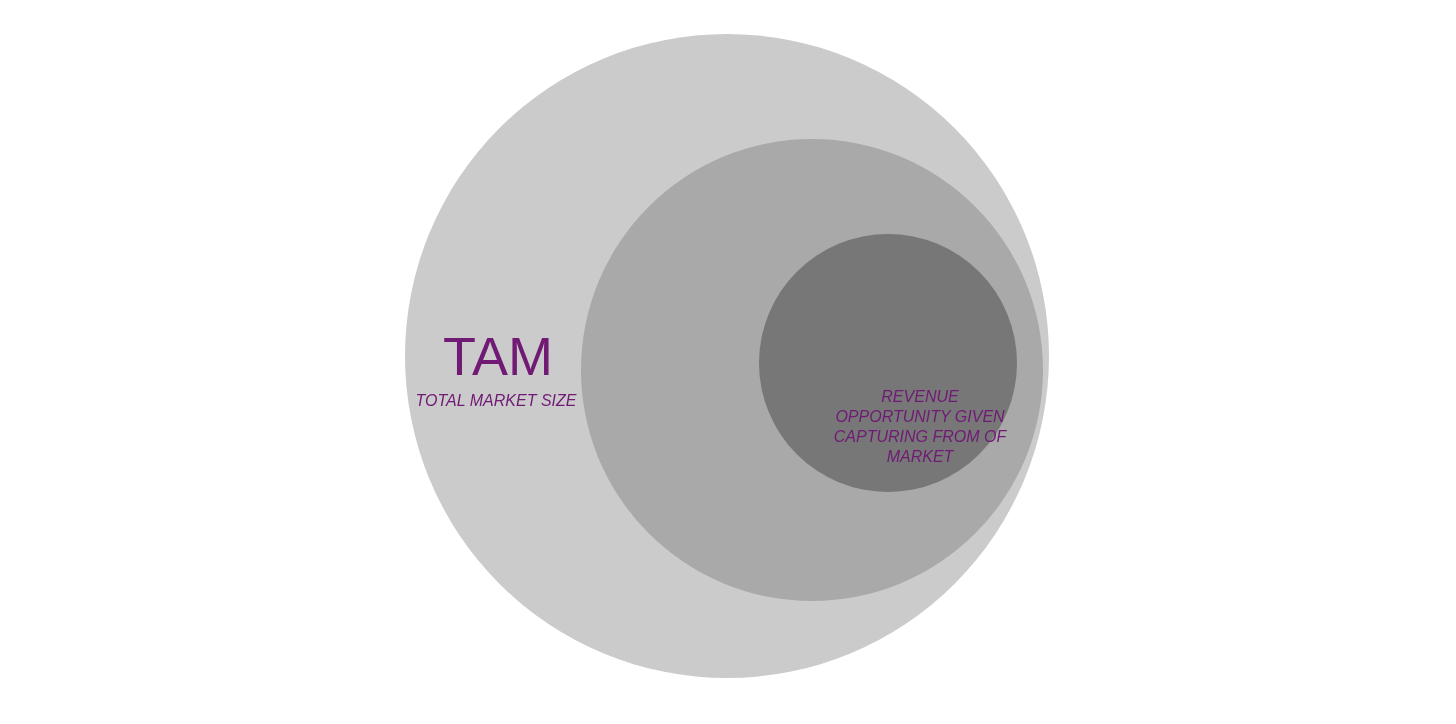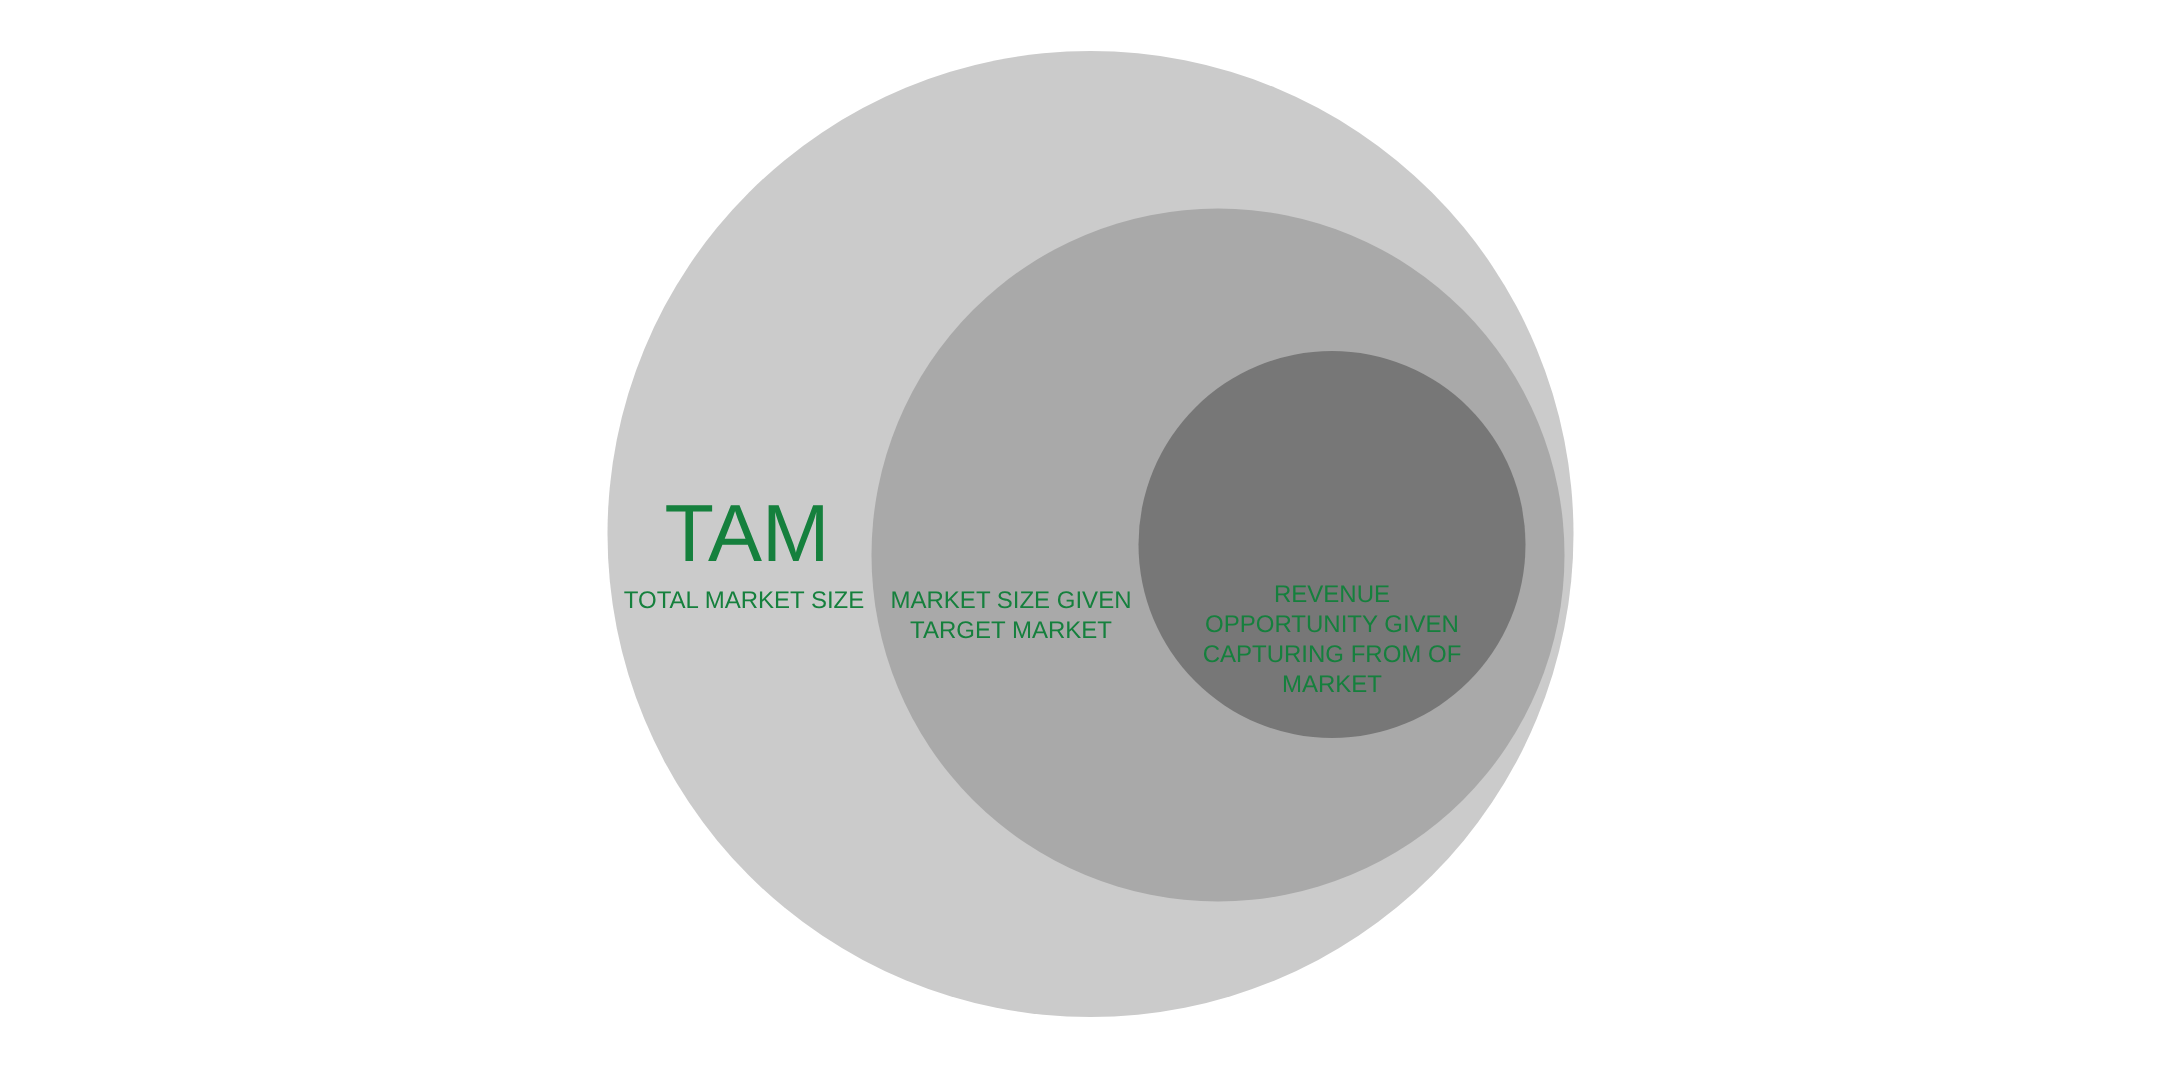--- a/index.html
+++ b/index.html
@@ -8,21 +8,21 @@
       width: 1456px;
       height: 724px;
       background: #ffffff;
       overflow: hidden;
     }
     .stage {
       position: relative;
       width: 1456px;
       height: 724px;
       font-family: "Liberation Sans", "DejaVu Sans", sans-serif;
-      color: #15803d;
+      color: #701a75;
     }
     .circle {
       position: absolute;
       border-radius: 50%;
     }
     .tam {
       left: 405px; top: 34px; width: 644px; height: 644px;
       background: #cbcbcb;
     }
     .sam {
@@ -41,44 +41,41 @@
       letter-spacing: 0px;
       text-align: center;
       white-space: nowrap;
     }
     .sub {
       position: absolute;
       font-size: 16px;
       line-height: 20px;
       text-align: center;
       white-space: nowrap;
+      font-style: italic;
     }
     .tam-title { left: 438px; top: 329px; width: 120px; }
     .tam-sub   { left: 410px; top: 391px; width: 172px; }
     .sam-title { left: 614px; top: 329px; width: 128px; }
     .sam-sub   { left: 588px; top: 391px; width: 172px; }
     .som-title { left: 820px; top: 329px; width: 132px; }
-    .som-sub   { left: 788px; top: 387px; width: 200px; white-space: normal; }
+    .som-sub   { left: 820px; top: 387px; width: 200px; white-space: normal; }
     .som-sub span { display: block; }
   </style>
 </head>
 <body>
 
 <div class="stage">
   <div class="circle tam"></div>
   <div class="circle sam"></div>
   <div class="circle som"></div>
 
   <div class="title tam-title">TAM</div>
   <div class="sub tam-sub">TOTAL MARKET SIZE</div>
 
-  <div class="sub sam-sub">
-    <div>MARKET SIZE GIVEN</div>
-    <div>TARGET MARKET</div>
-  </div>
 
   <div class="sub som-sub">
     <span>REVENUE</span>
     <span>OPPORTUNITY GIVEN</span>
     <span>CAPTURING FROM OF</span>
     <span>MARKET</span>
   </div>
 </div>
 
 </body></html>

